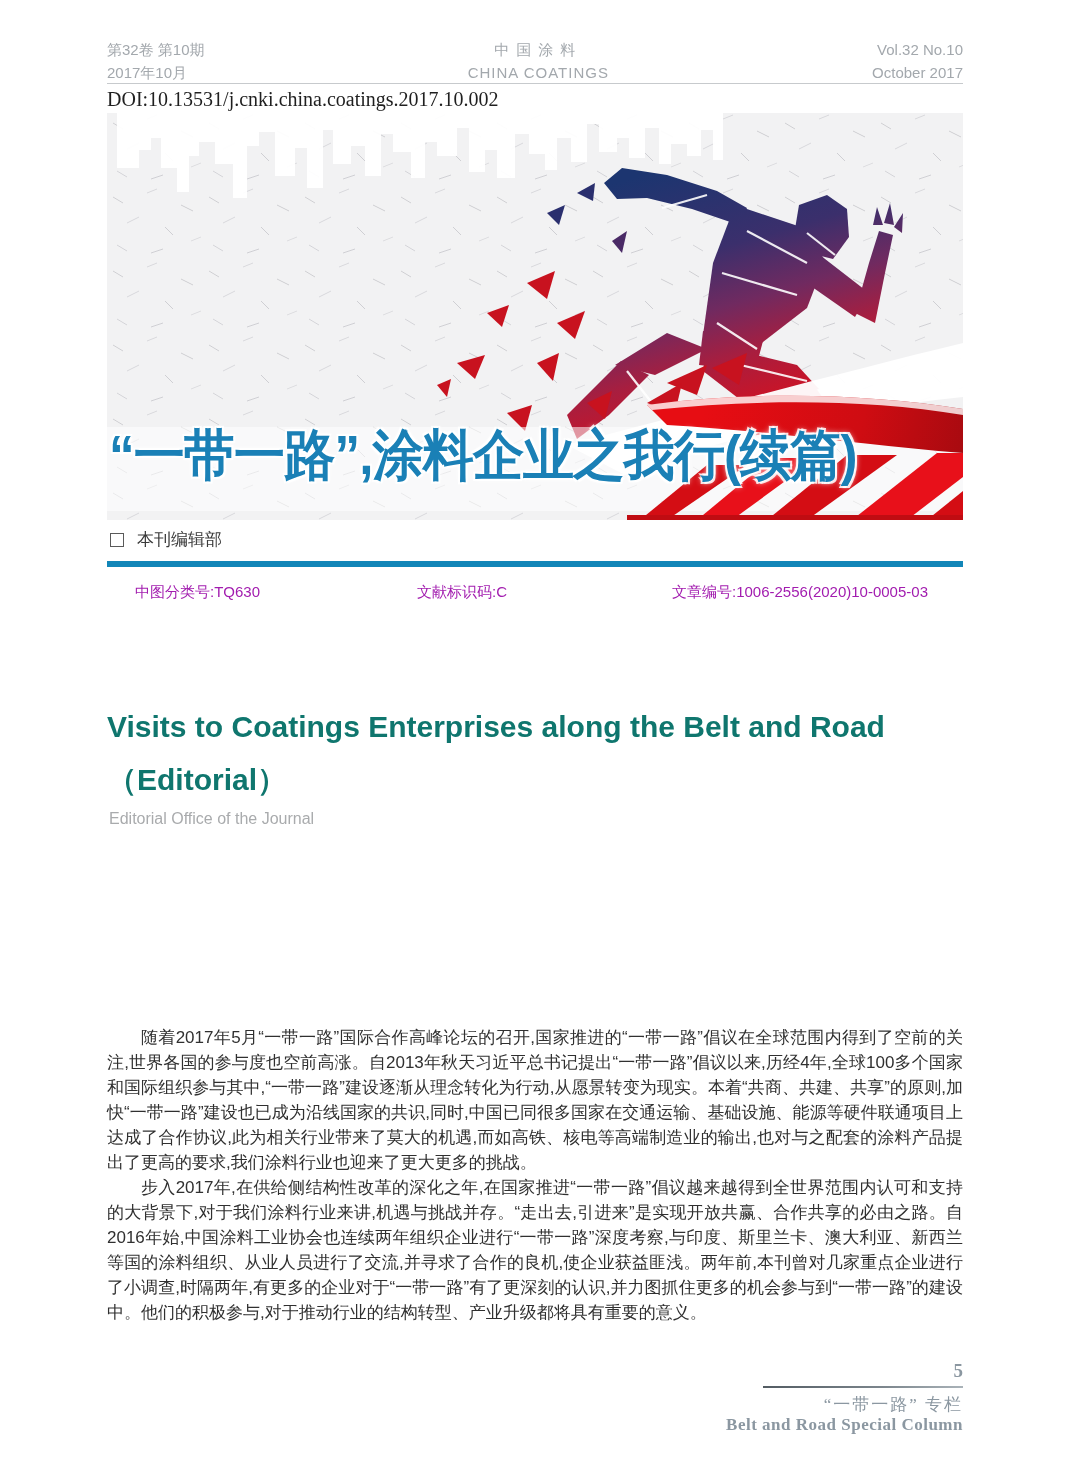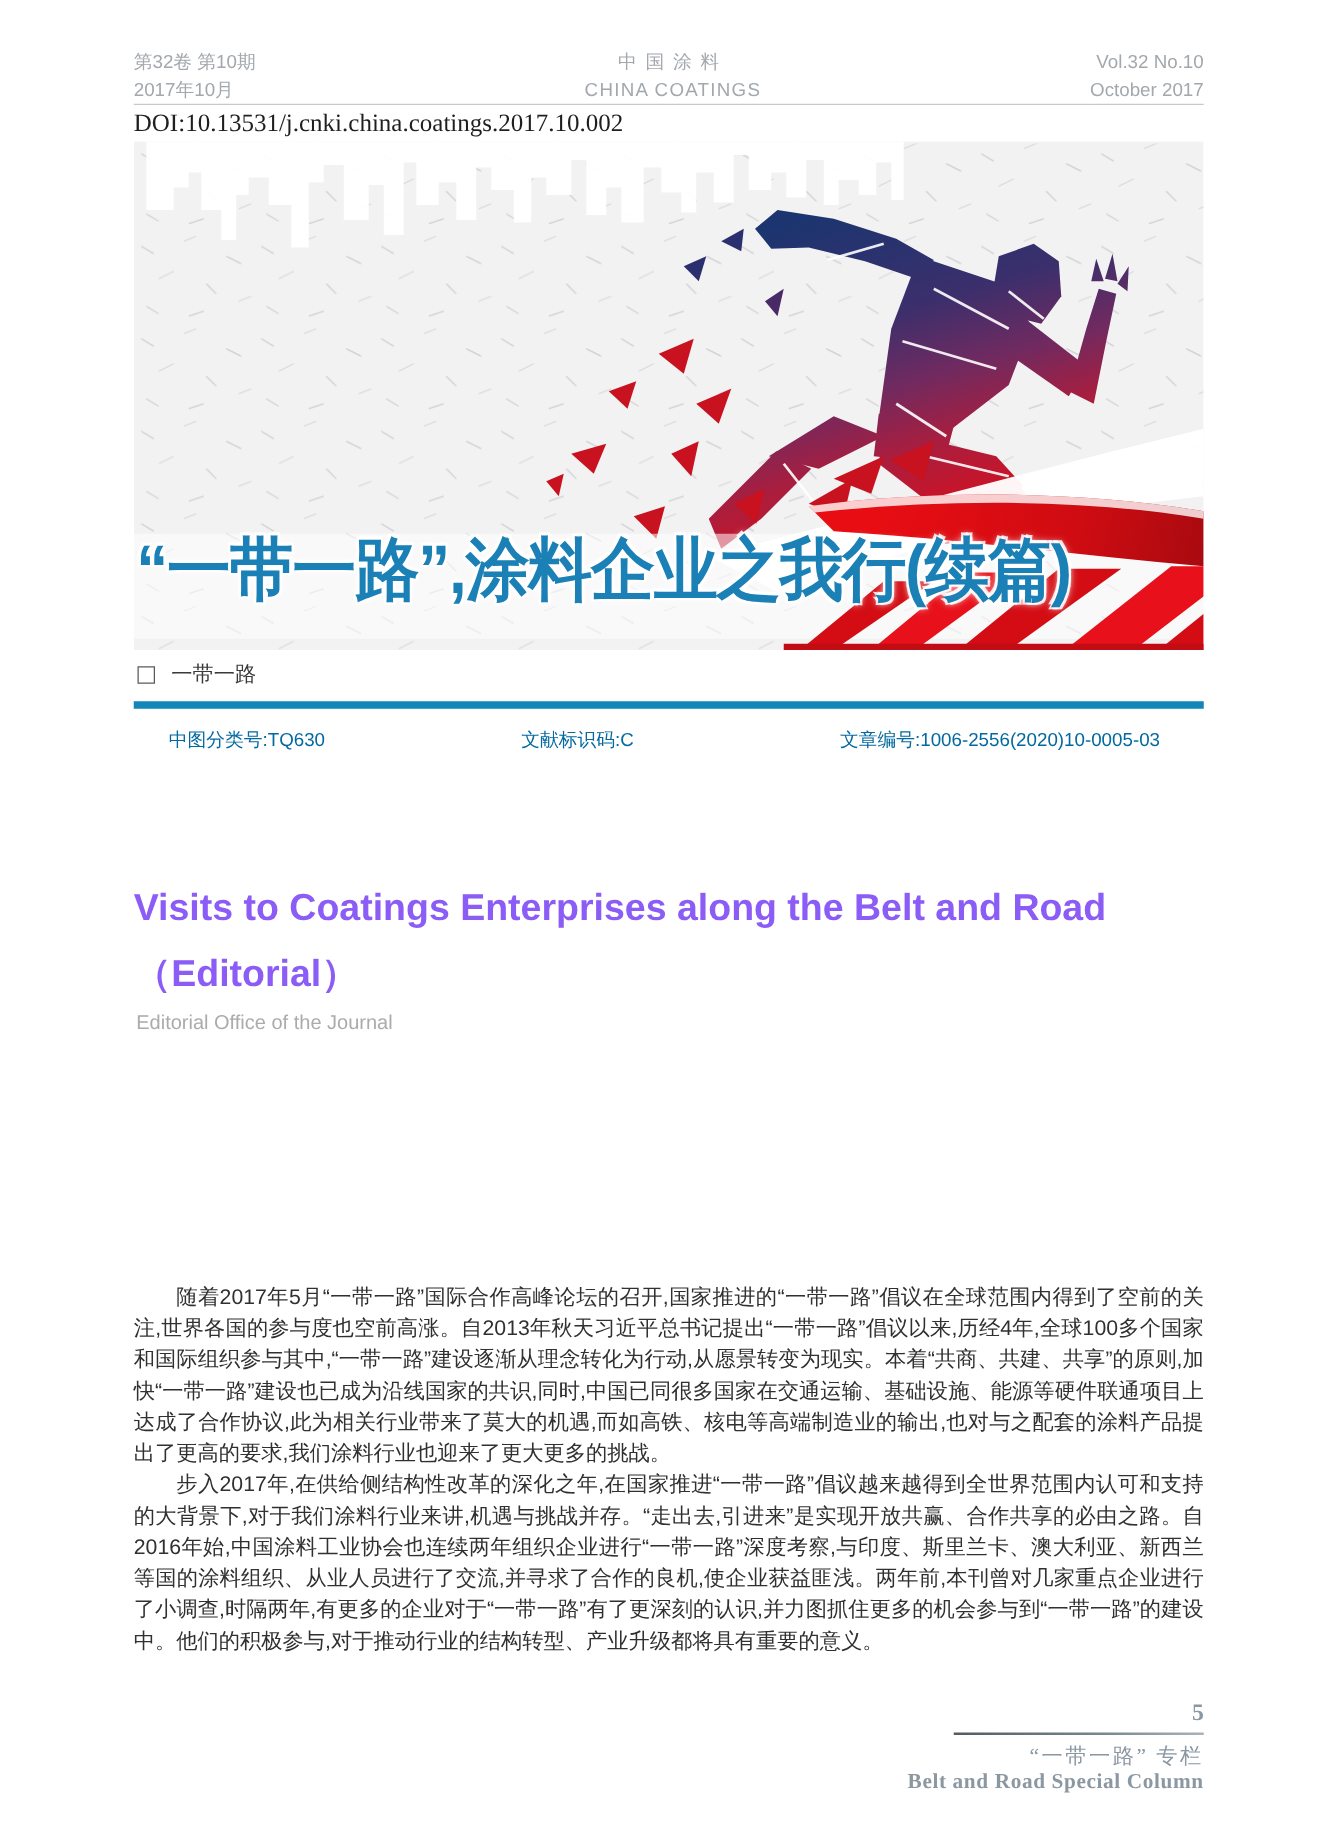--- a/index.html
+++ b/index.html
@@ -47,29 +47,29 @@
   .byline .sq {
     width:14px; height:14px; border:1.6px solid #5a5a5a; margin-right:13px;
     display:inline-block;
   }
   .blue-rule {
     position:absolute; left:107px; top:561px; width:856px; height:6px;
     background:#1286b8;
   }
   
   .meta { position:absolute; left:107px; top:583px; width:856px; height:20px;
-    color:#0369a1; font-size:15px; }
+    color:#a21caf; font-size:15px; }
   .meta span { position:absolute; top:0; white-space:nowrap; }
   .meta .m1 { left:28px; }
   .meta .m2 { left:310px; }
   .meta .m3 { left:565px; }
   
   .entitle {
     position:absolute; left:107px; top:700px; width:856px;
-    color:#8b5cf6; font-size:30px; font-weight:800; line-height:53px;
+    color:#0f766e; font-size:30px; font-weight:800; line-height:53px;
     letter-spacing:0px;
   }
   .en-author {
     position:absolute; left:109px; top:810px; color:#a9abad; font-size:16px;
   }
   
   .body-text {
     position:absolute; left:107px; top:989px; width:856px;
     color:#303030; font-size:17px; line-height:25px;
     text-align:justify; text-justify:inter-ideograph;margin-top:36px;
@@ -220,21 +220,21 @@
         <path fill="#e8101a" d="M745,407 L830,340 L856,340 L856,364 L800,407 Z"></path>
         <path fill="#d40d14" d="M820,407 L856,378 L856,407 Z"></path>
         <rect x="520" y="402" width="336" height="5" fill="#c00c12"></rect>
       </g>
     </svg>
     <div class="hero-title">“一带一路”,涂料企业之我行(续篇)</div>
   </div>
 
   <div class="byline">
     <span class="sq"></span>
-    <span>一带一路</span>
+    <span>本刊编辑部</span>
   </div>
   <div class="blue-rule"></div>
 
   <div class="meta">
     <span class="m1">中图分类号:TQ630</span>
     <span class="m2">文献标识码:C</span>
     <span class="m3">文章编号:1006-2556(2020)10-0005-03</span>
   </div>
 
   <div class="entitle">

